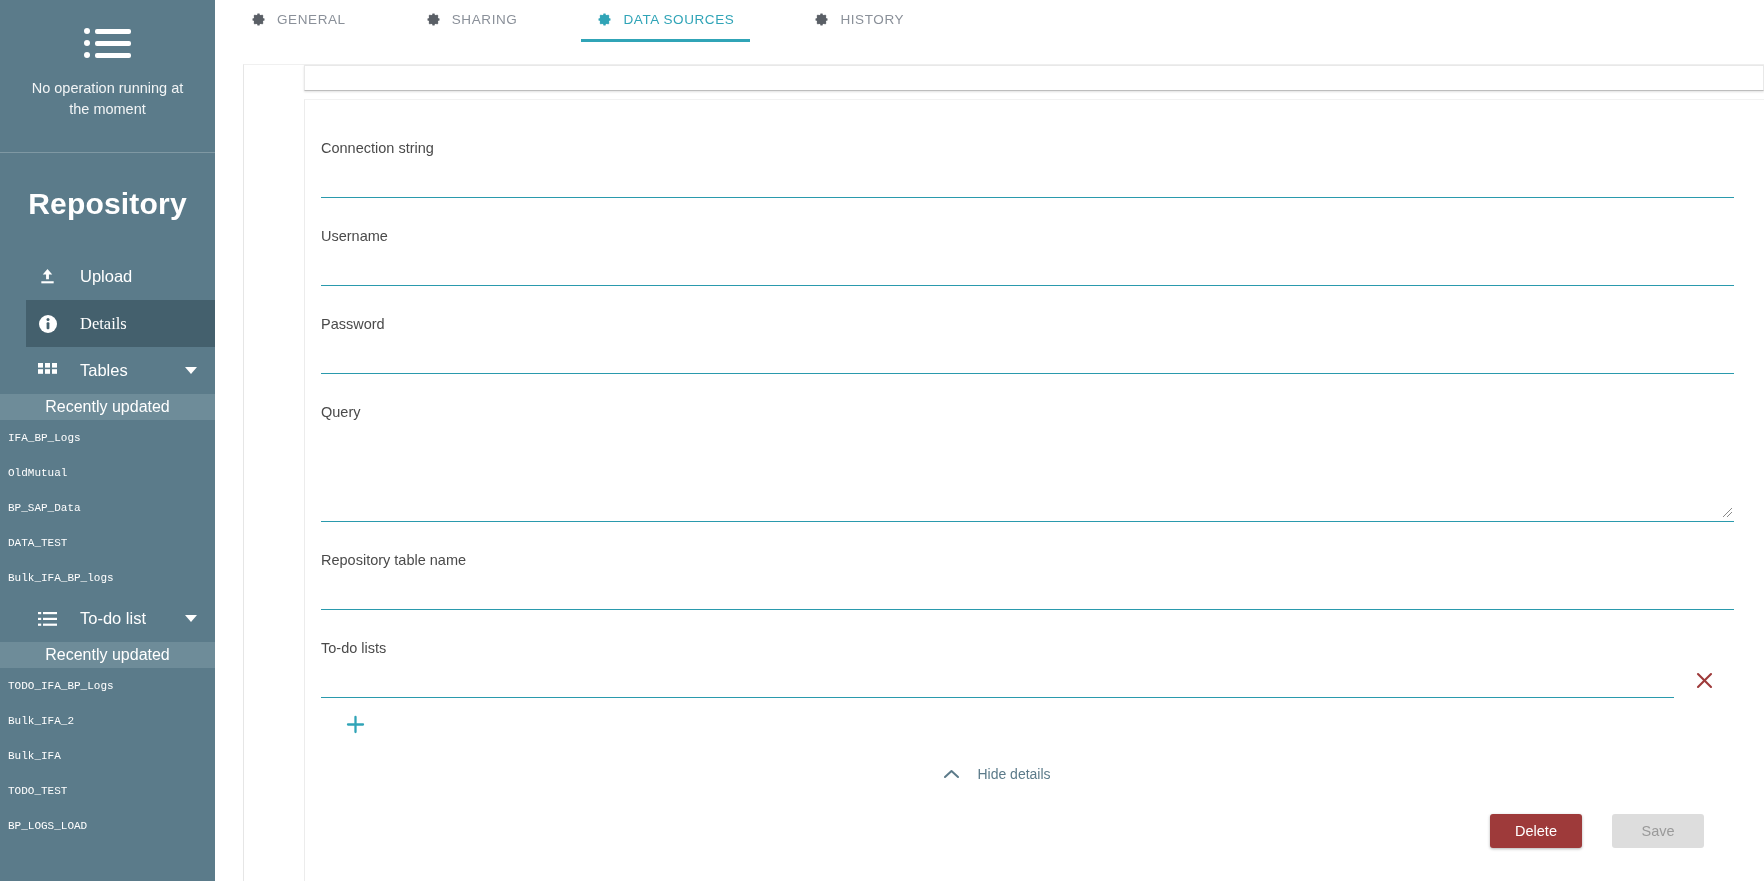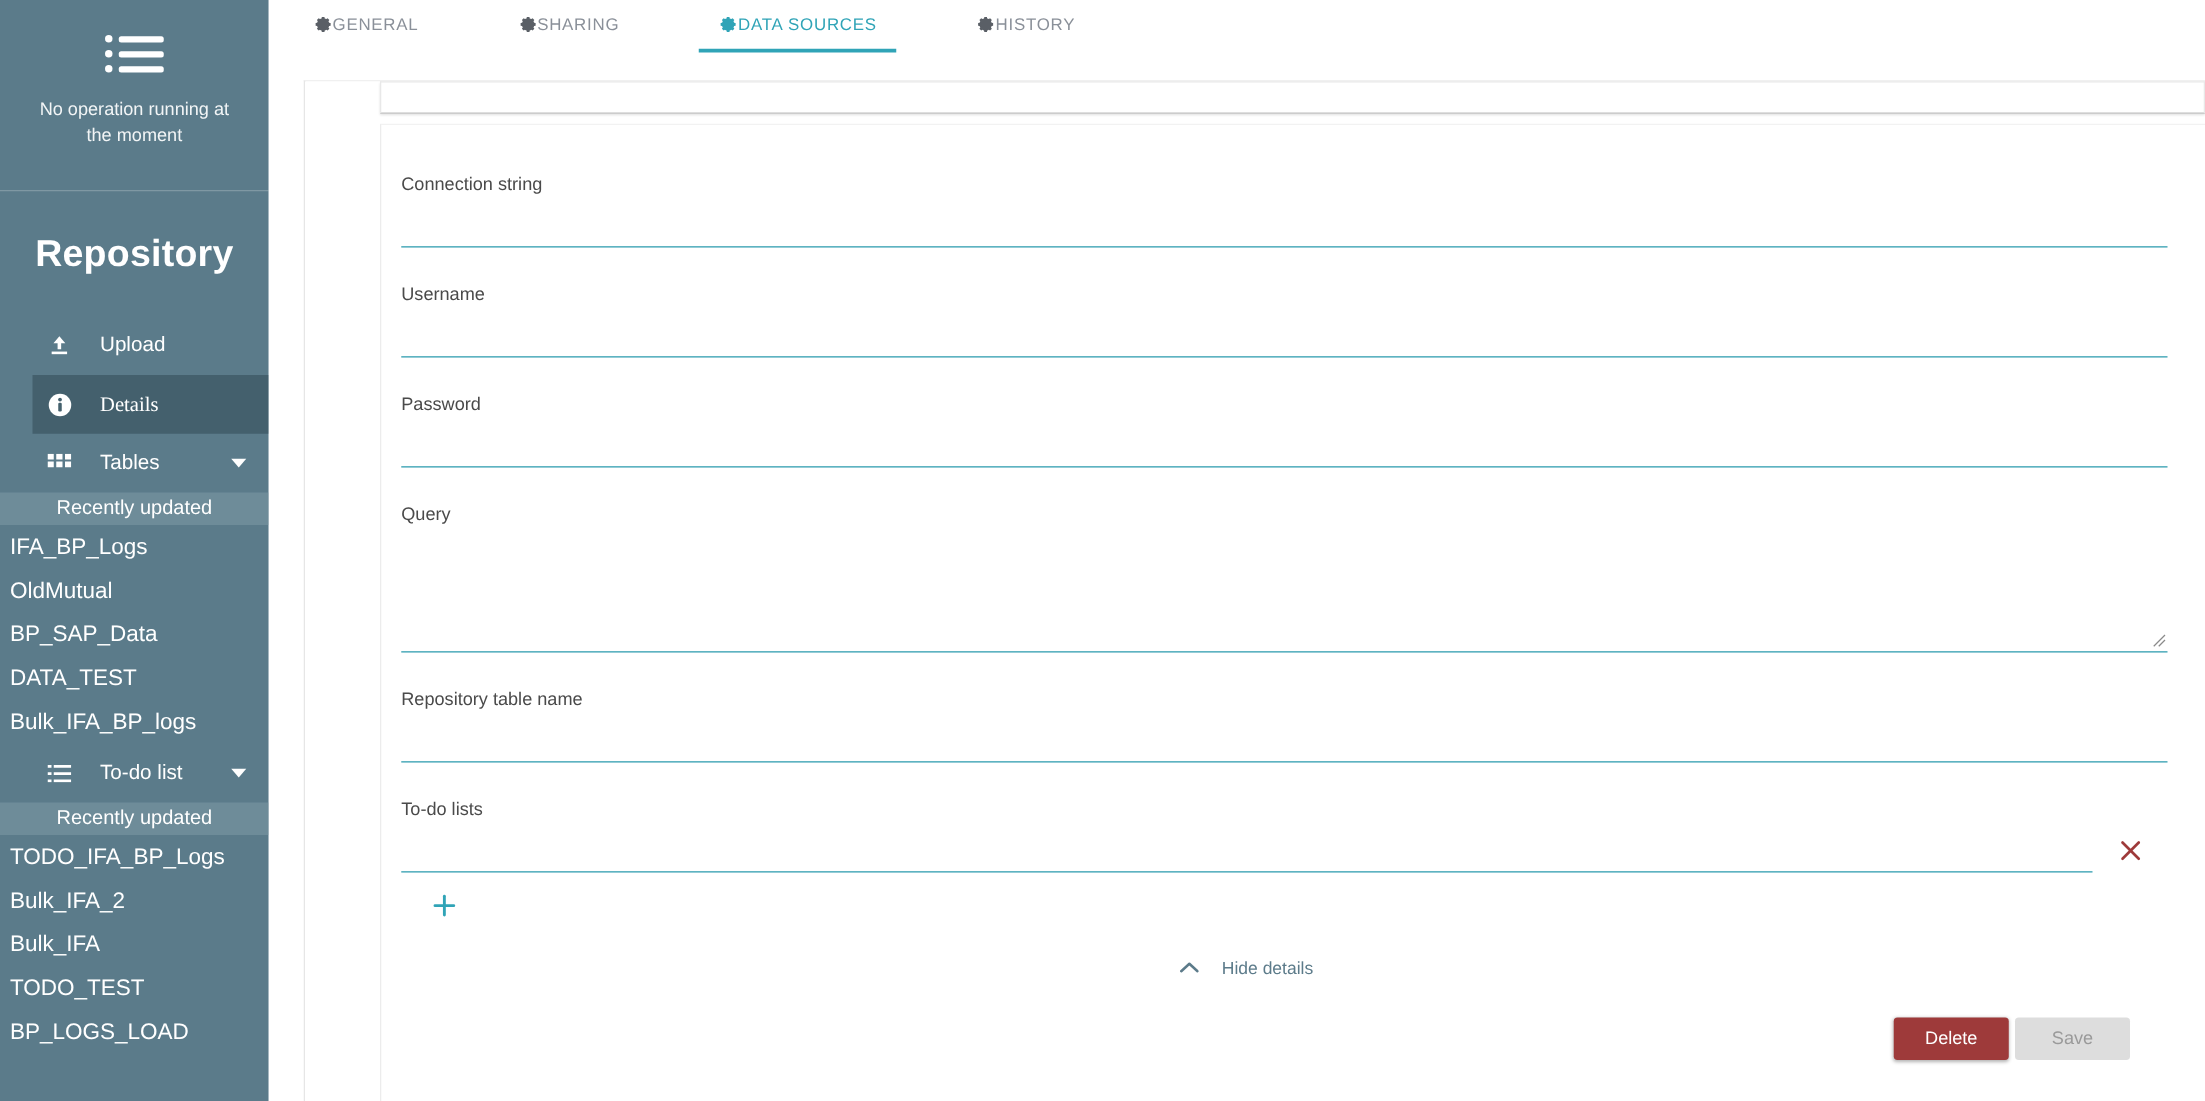--- a/index.html
+++ b/index.html
@@ -98,22 +98,23 @@
     align-items: center;
     justify-content: center;
     font-size: 16px;
     color: #ffffff;
   }
   .sub-item {
     height: 35px;
     display: flex;
     align-items: center;
     padding-left: 8px;
-    font-size: 18px;
+    font-size: 11px;
     color: #ffffff;
+    font-family: Liberation Mono, monospace;
   }
 
   
   .main {
     flex: 1;
     height: 881px;
     background: #ffffff;
     display: flex;
     flex-direction: column;
     position: relative;
@@ -125,20 +126,21 @@
     display: flex;
     align-items: flex-start;
     padding-left: 20px;
     background: #ffffff;
     position: relative;
     z-index: 5;
   }
   .tab {
     display: flex;
     align-items: center;
+    gap: 11px;
     height: 38px;
     padding: 0 16px;
     margin-right: 48px;
     font-size: 13.5px;
     letter-spacing: 0.6px;
     color: #8a9099;
     position: relative;
     cursor: pointer;
   }
   .tab.active { color: #30a4b7; }
@@ -272,21 +274,21 @@
     gap: 18px;
     margin-top: 26px;
     font-size: 14px;
     color: #5c7b8a;
     cursor: pointer;
     padding-right: 60px;
   }
   .btn-row {
     display: flex;
     justify-content: flex-end;
-    gap: 5px;
+    gap: 30px;
     margin-top: 32px;
     padding-right: 30px;
   }
   .btn {
     min-width: 92px;
     height: 34px;
     border: none;
     border-radius: 3px;
     font-family: "Liberation Sans", sans-serif;
     font-size: 14.5px;

